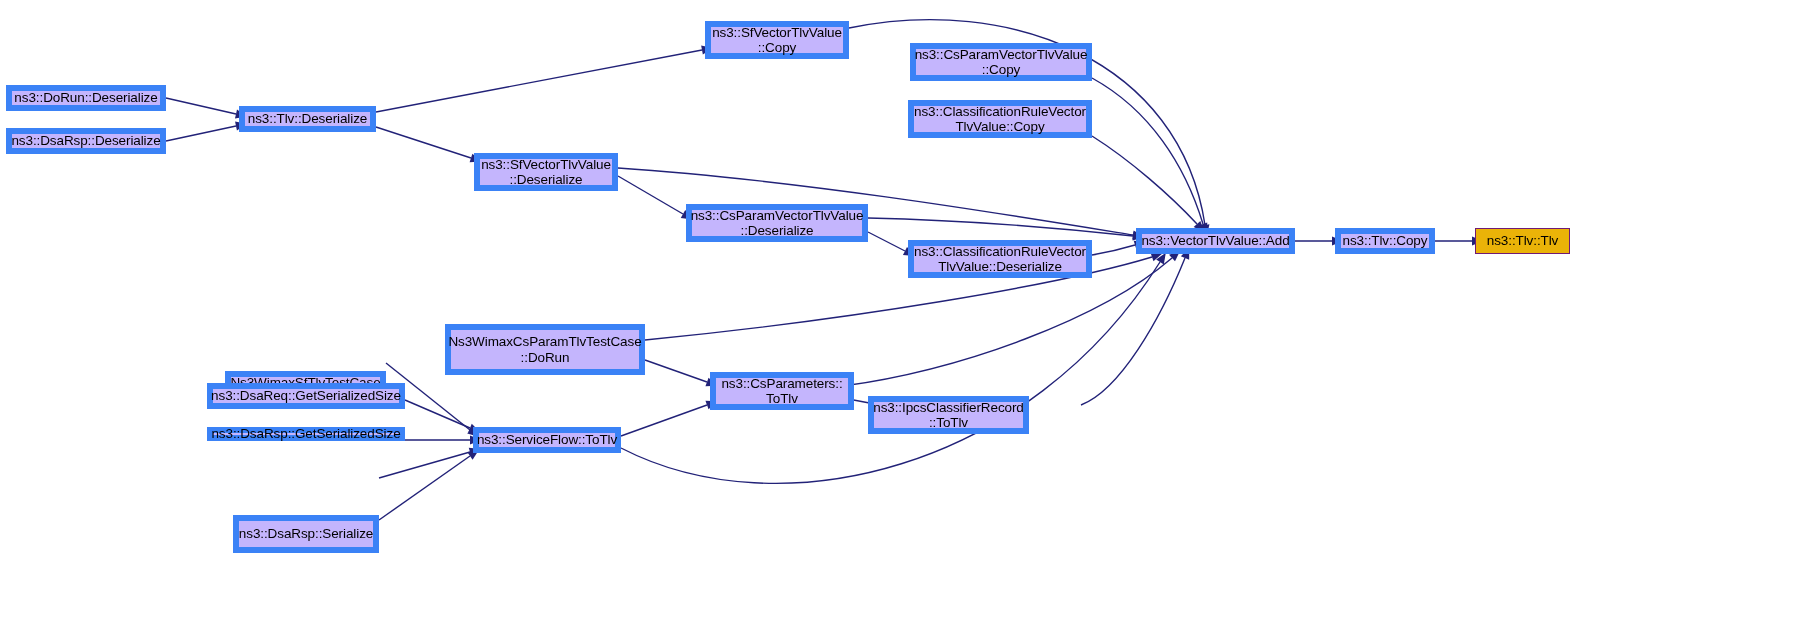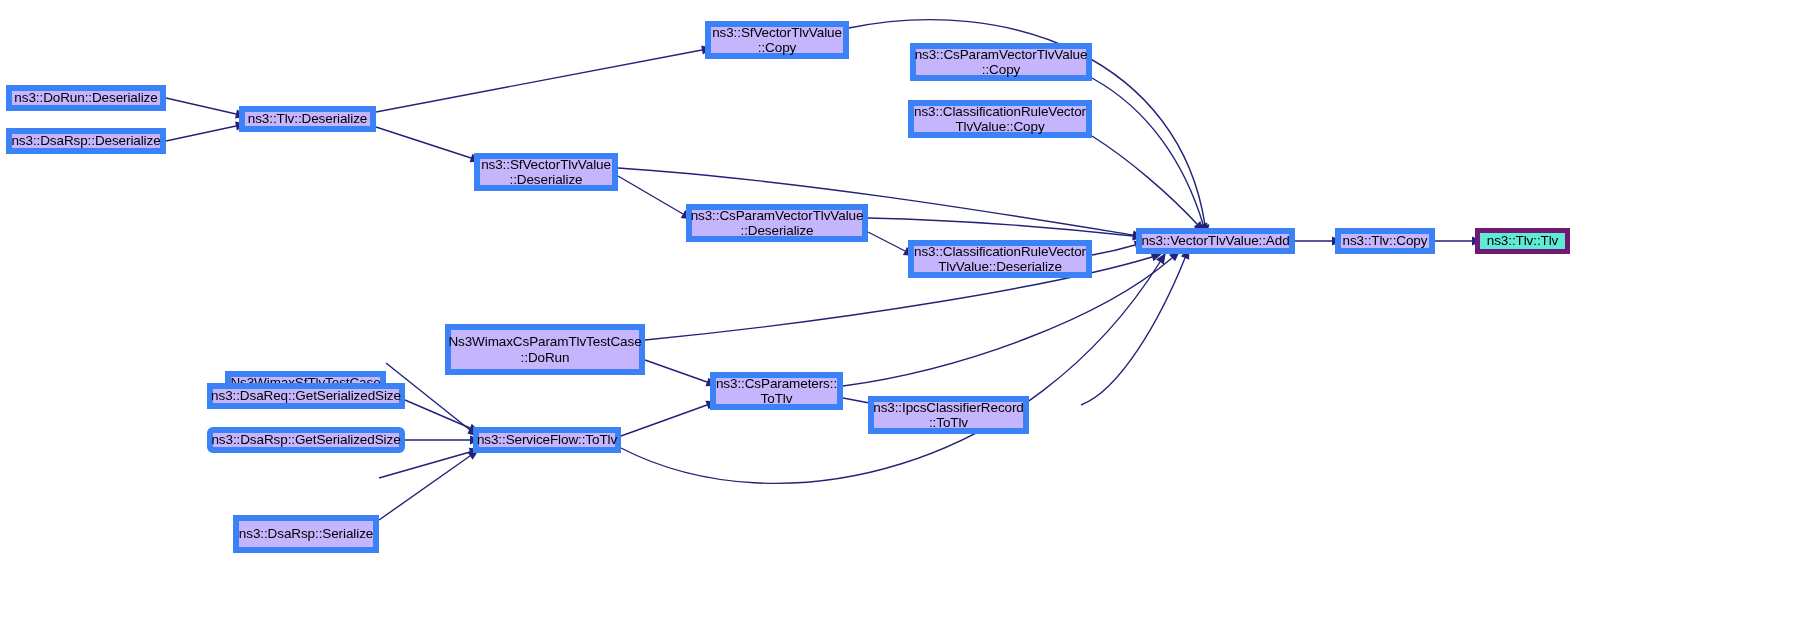--- a/index.html
+++ b/index.html
@@ -33,22 +33,22 @@
     line-height: 15.5px;
     display: flex;
     align-items: center;
     justify-content: center;
     text-align: center;
     white-space: pre-line;
     letter-spacing: -0.1px;
     z-index: 2;
   }
   .node.highlight {
-    background: #5eead4;
-    border: 5px solid #701a75;
+    background: #eab308;
+    border: 1px solid #701a75;
   }
 </style>
 </head>
 <body>
 
 <div id="canvas">
   <svg id="edges" viewBox="0 0 1797 625" xmlns="http://www.w3.org/2000/svg">
       <g>
         <path d="M166,98 L236,114" fill="none" stroke="#222278" stroke-width="1.4"></path>
         <polygon points="0,-4.5 11,0 0,4.5" fill="#222278" transform="translate(236,114) rotate(13)"></polygon>
@@ -171,22 +171,22 @@
       <div class="node" style="left: 908px; top: 240px; width: 184px; height: 38px;">ns3::ClassificationRuleVector
 TlvValue::Deserialize</div>
       <div class="node" style="left: 1136px; top: 228px; width: 159px; height: 26px;">ns3::VectorTlvValue::Add</div>
       <div class="node" style="left: 1335px; top: 228px; width: 100px; height: 26px;">ns3::Tlv::Copy</div>
       <div class="node highlight" style="left: 1475px; top: 228px; width: 95px; height: 26px;">ns3::Tlv::Tlv</div>
       <div class="node" style="left: 225px; top: 327px; width: 161px; height: 38px; margin-top: 44px;">Ns3WimaxSfTlvTestCase
 ::DoRun</div>
       <div class="node" style="left: 445px; top: 324px; width: 200px; height: 51px;">Ns3WimaxCsParamTlvTestCase
 ::DoRun</div>
       <div class="node" style="left: 207px; top: 383px; width: 198px; height: 26px;">ns3::DsaReq::GetSerializedSize</div>
-      <div class="node" style="left: 207px; top: 427px; width: 198px; height: 26px; border-radius: 6px;">ns3::DsaRsp::GetSerializedSize</div>
+      <div class="node" style="left: 207px; top: 427px; width: 198px; height: 14px;">ns3::DsaRsp::GetSerializedSize</div>
       <div class="node" style="left: 233px; top: 471px; width: 146px; height: 26px; margin-top: 47px;">ns3::DsaReq::Serialize</div>
       <div class="node" style="left: 233px; top: 515px; width: 146px; height: 38px;">ns3::DsaRsp::Serialize</div>
       <div class="node" style="left: 473px; top: 427px; width: 148px; height: 26px;">ns3::ServiceFlow::ToTlv</div>
-      <div class="node" style="left: 710px; top: 372px; width: 133px; height: 38px;">ns3::CsParameters::
+      <div class="node" style="left: 710px; top: 372px; width: 144px; height: 38px;">ns3::CsParameters::
 ToTlv</div>
       <div class="node" style="left: 868px; top: 396px; width: 161px; height: 38px;">ns3::IpcsClassifierRecord
 ::ToTlv</div>
     </div>
 </div>
 
 </body></html>

